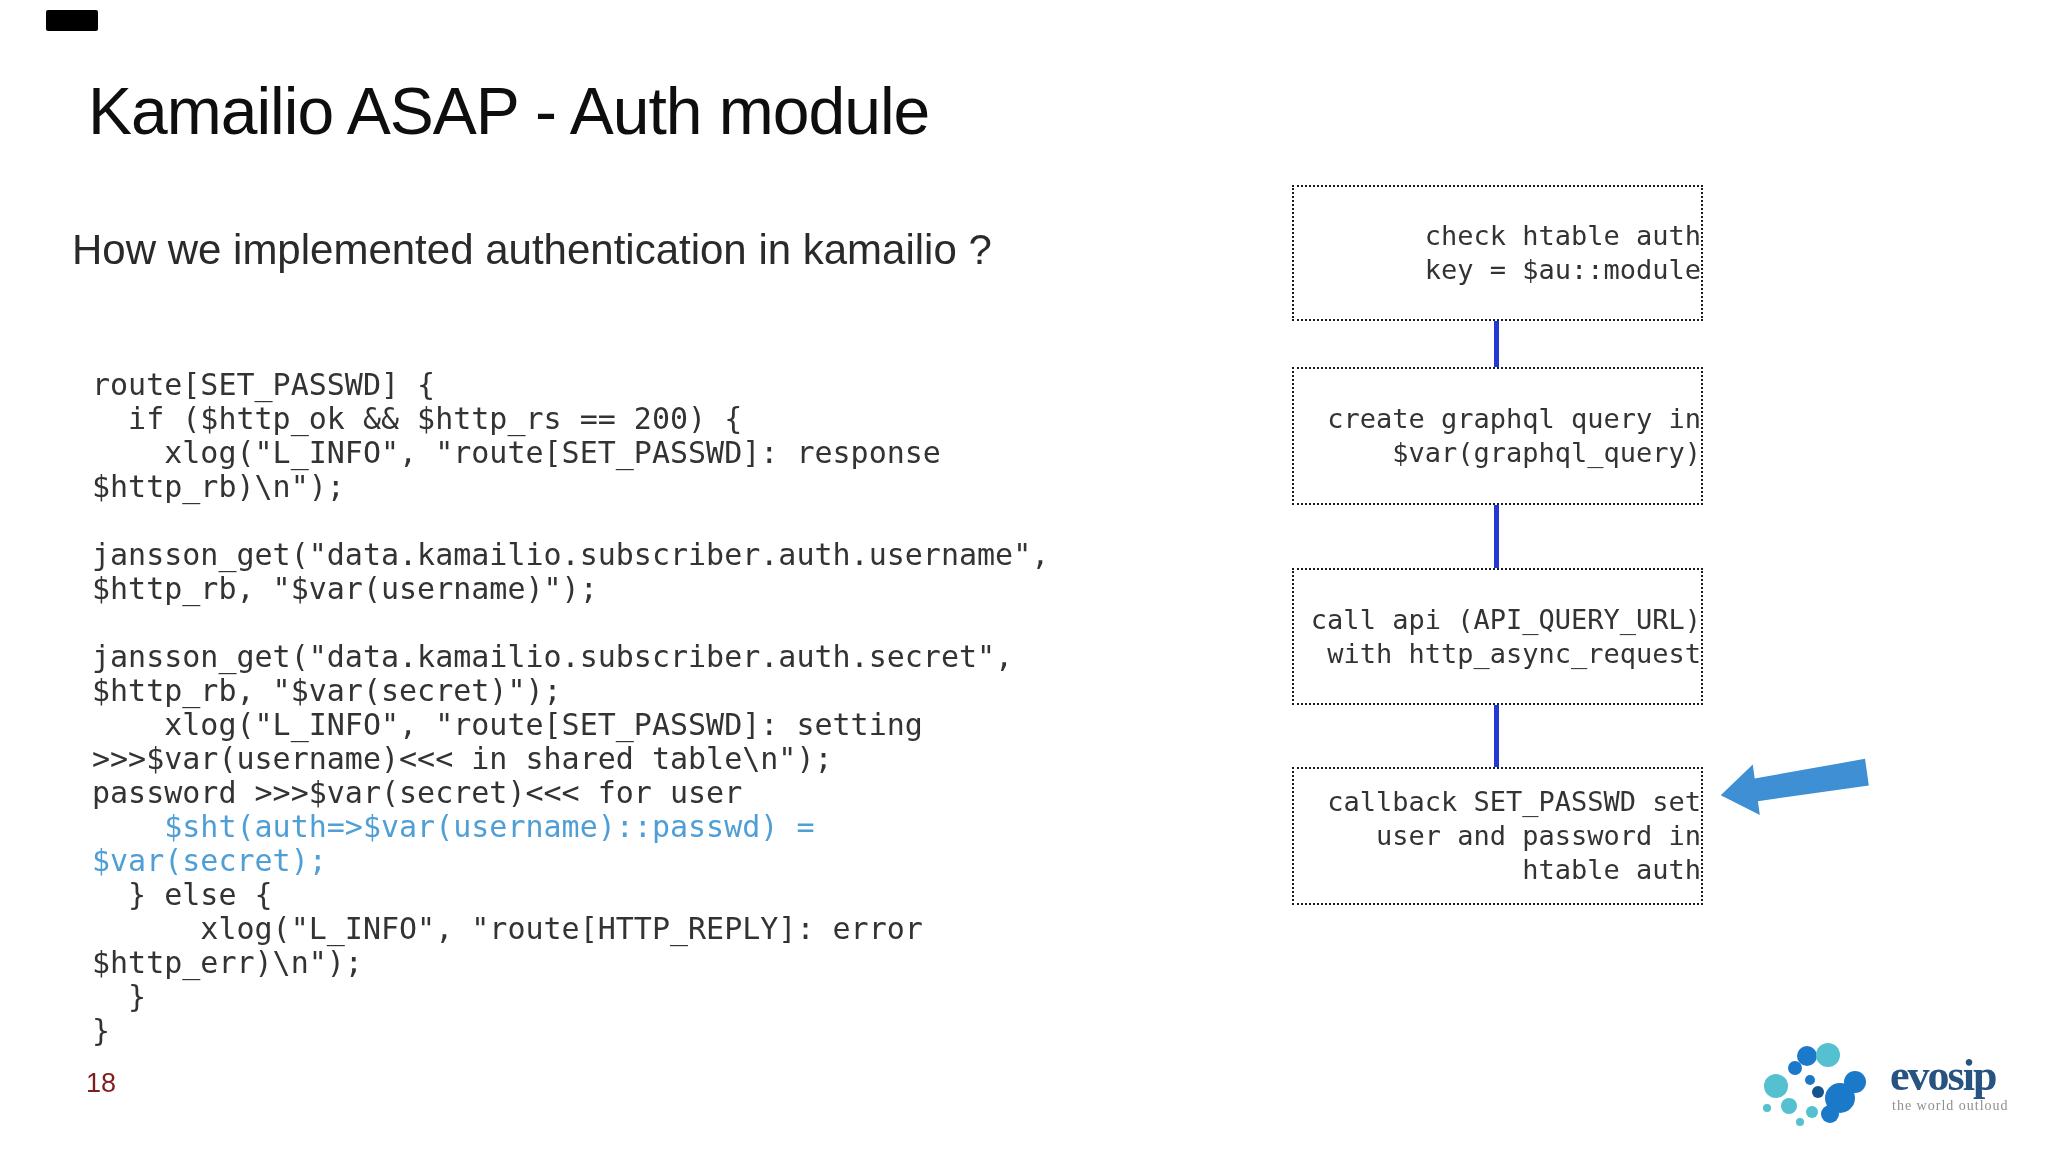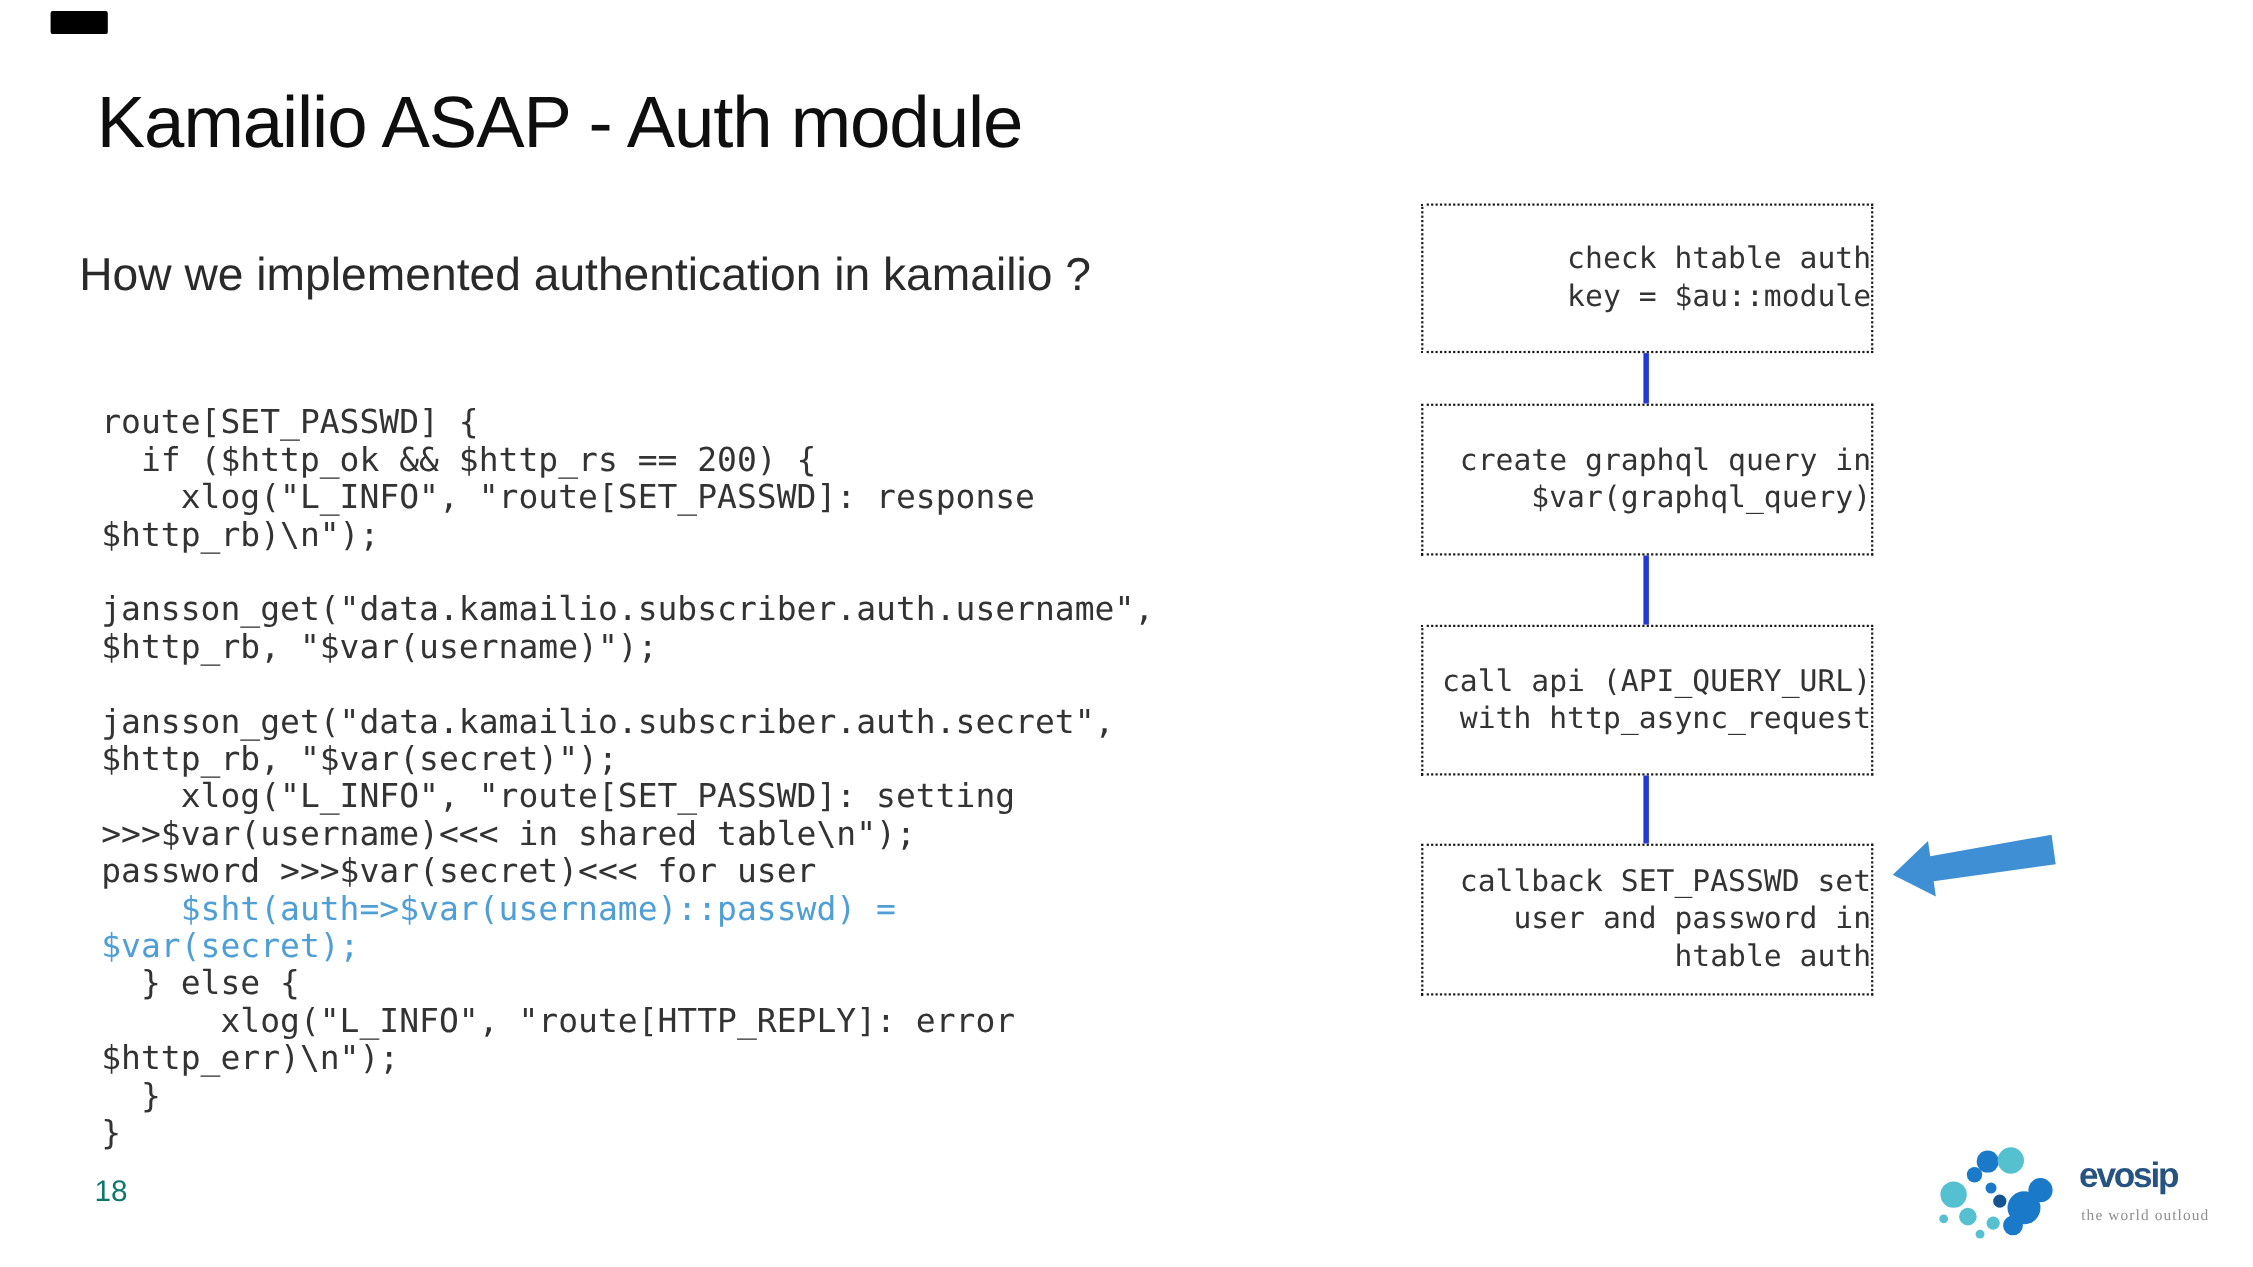--- a/index.html
+++ b/index.html
@@ -41,26 +41,26 @@
   .box2{top:367px;height:138px;}
   .box3{top:568px;height:137px;}
   .box4{top:767px;height:138px;}
   .connector{position:absolute;left:1494px;width:5px;background:var(--connector-blue);}
   .conn1{top:321px;height:46px;}
   .conn2{top:505px;height:63px;}
   .conn3{top:705px;height:62px;}
   .arrow-wrap{position:absolute;left:1718px;top:752px;width:152px;height:66px;
     transform:rotate(-8deg);}
 
-  .page-number{position:absolute;left:86px;top:1068px;font-size:27px;color:#0f766e;}
+  .page-number{position:absolute;left:86px;top:1068px;font-size:27px;color:#7f1d1d;}
 
   .logo{position:absolute;left:1758px;top:1042px;width:270px;height:96px;}
   .logo-mark{position:absolute;left:0;top:0;}
-  .logo-wordmark{position:absolute;left:132px;top:8px;font-size:32px;font-weight:600;
-    color:var(--logo-navy);letter-spacing:-2px;}
+  .logo-wordmark{position:absolute;left:132px;top:8px;font-size:44px;font-weight:600;
+    color:var(--logo-navy);letter-spacing:-2px;font-family:Liberation Serif, serif;}
   .logo-tagline{position:absolute;left:134px;top:56px;font-size:14px;color:#8f8f8f;
     letter-spacing:1px;font-family:Liberation Serif, serif;}
 </style>
 </head>
 <body>
 
 <div class="slide">
 
   <div class="top-marker"></div>
 

